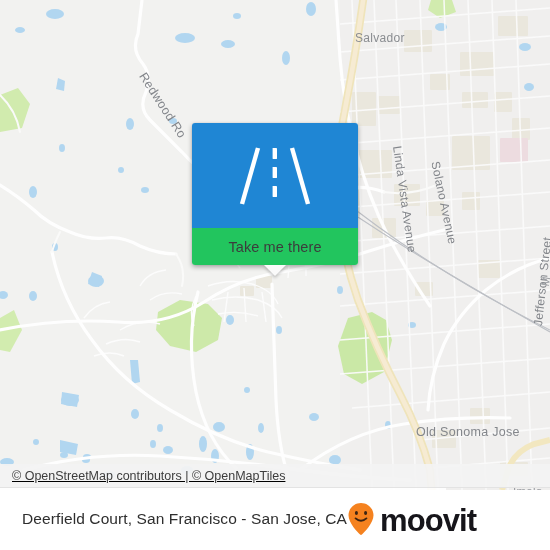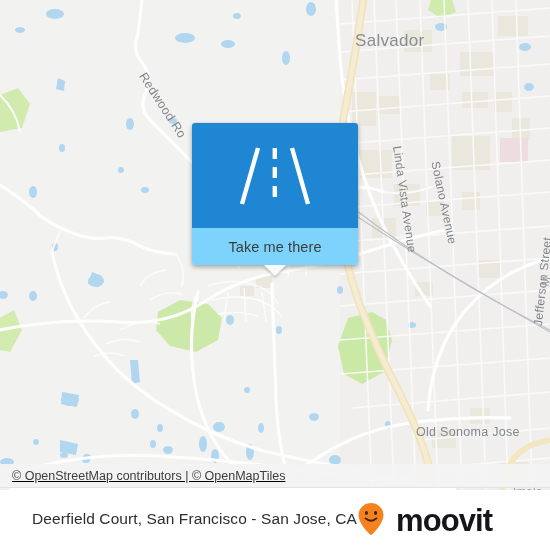--- a/index.html
+++ b/index.html
@@ -36,21 +36,21 @@
   .map-label {
     position: absolute;
     color: #7c7f84;
     font-family: "Liberation Sans", sans-serif;
     white-space: nowrap;
     pointer-events: none;
     letter-spacing: 0.3px;
   }
   #label-salvador {
     left: 355px; top: 31px;
-    font-size: 17px;
+    font-size: 12px;
     color: #8a8d91;
   }
   #label-redwood {
     left: 148px; top: 70px;
     font-size: 12.5px;
     transform: rotate(57deg);
     transform-origin: left top;
     color: #83868b;
   }
   #label-linda-vista {
@@ -109,21 +109,21 @@
     height: 105px;
     background: #1f86d4;
     border-radius: 3px 3px 0 0;
     display: flex;
     align-items: center;
     justify-content: center;
   }
   #card-footer {
     position: relative;
     height: 37px;
-    background: #7dd3fc;
+    background: #22c55e;
     border-radius: 0 0 3px 3px;
     display: flex;
     align-items: center;
     justify-content: center;
   }
   #card-label {
     font-size: 14.5px;
     color: #3c3c3c;
     font-family: "Liberation Sans", sans-serif;
     letter-spacing: 0.1px;
@@ -157,41 +157,41 @@
   #attribution-text {
     font-size: 12.5px;
     color: #3d3d3d;
     font-family: "Liberation Sans", sans-serif;
     white-space: nowrap;
   }
 
   
   #footer-bar {
     position: absolute;
-    left: 10px;
+    left: 0;
     top: 488px;
     width: 446px;
     height: 62px;
     background: rgba(255,255,255,0.90);
     display: flex;
     align-items: center;
     justify-content: space-between;
     padding: 0 14px 0 22px;
   }
   #footer-title {
     font-size: 15.5px;
     color: #2e2e2e;
     font-family: "Liberation Sans", sans-serif;
     white-space: nowrap;
     letter-spacing: 0.1px;
   }
   #brand-logo {
     display: flex;
     align-items: center;
-    gap: 11px;
+    gap: 5px;
     flex: none;
   }
   #brand-pin { display:block; }
   #brand-wordmark {
     font-size: 31px;
     font-weight: bold;
     color: #16151a;
     font-family: "Liberation Sans", sans-serif;
     letter-spacing: -0.9px;
     line-height: 1;

